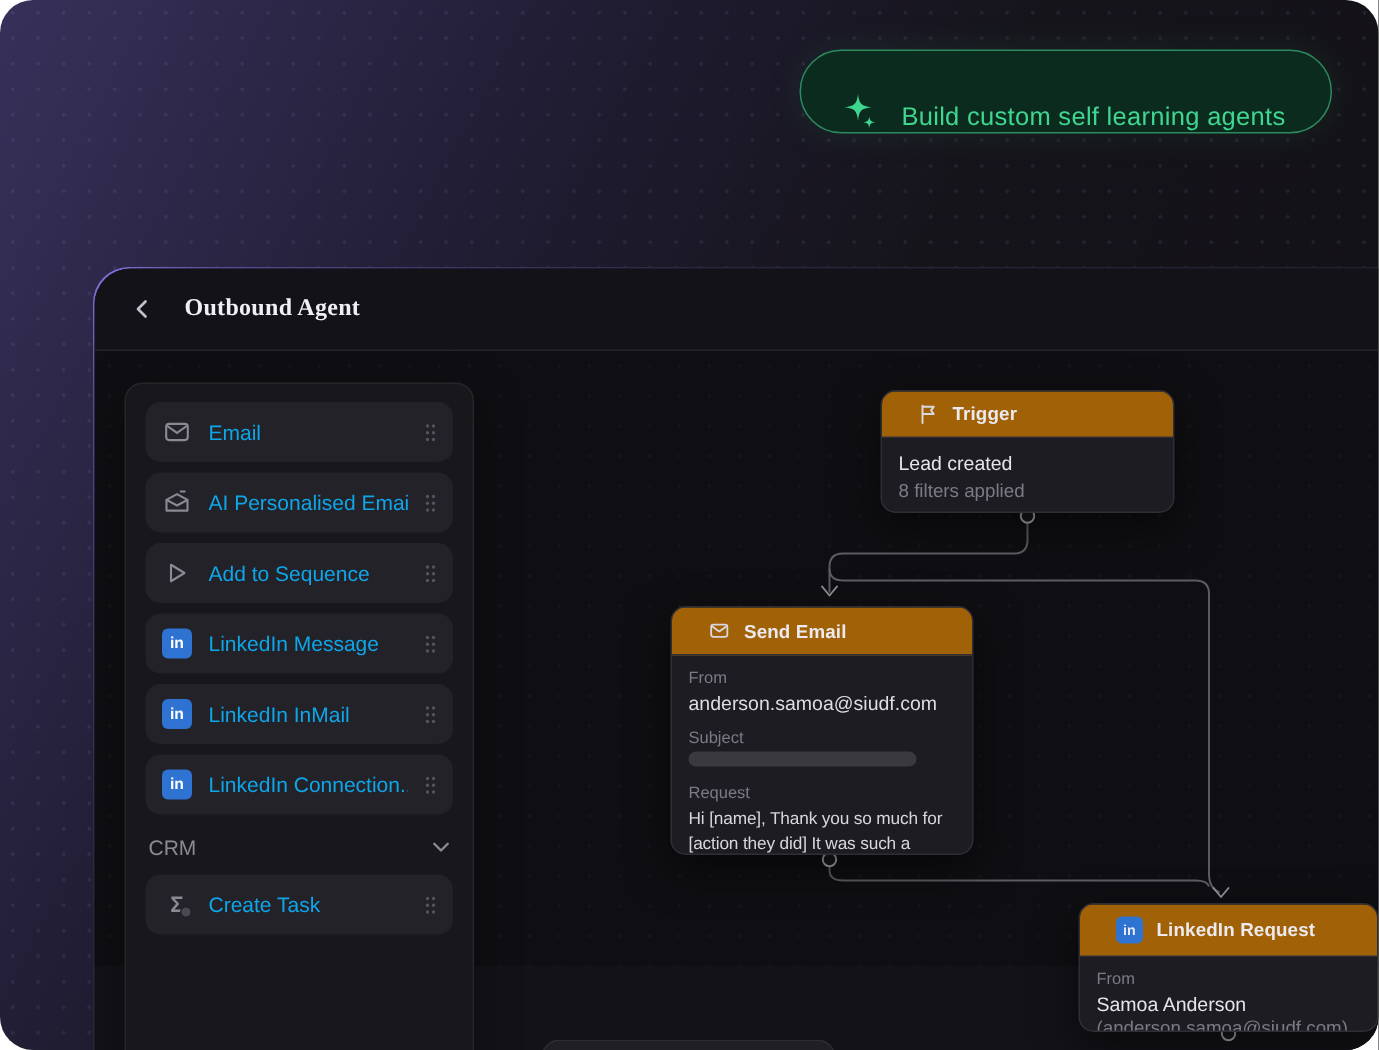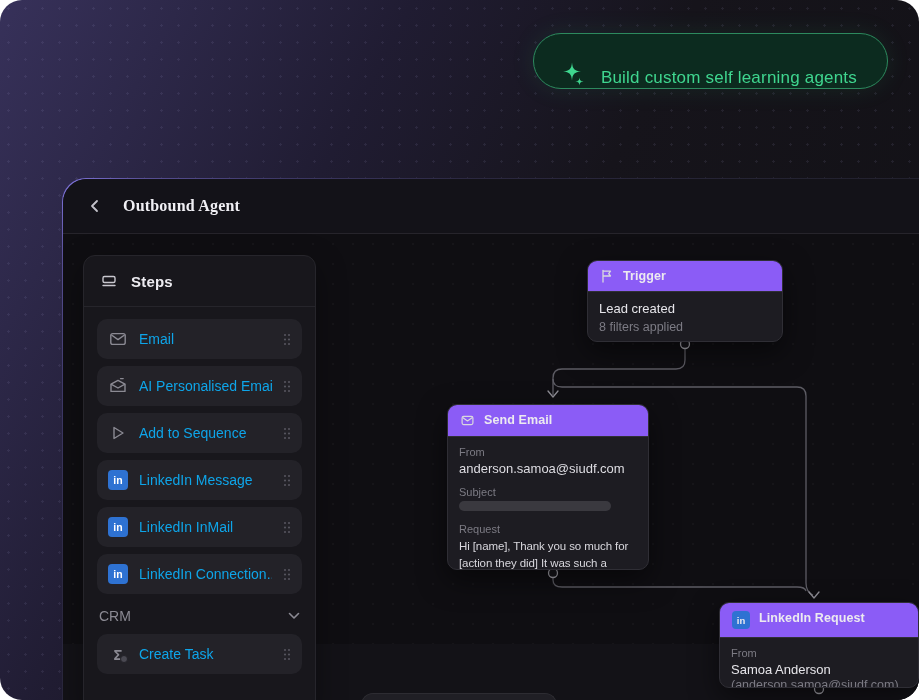--- a/index.html
+++ b/index.html
@@ -45,21 +45,21 @@
         font-size:10.5px; display:flex; align-items:center; justify-content:center; letter-spacing:0; flex:0 0 auto; }
   .sigma-wrap{ position:relative; width:20px; height:20px; flex:0 0 auto; color:#8b8a93; font-size:15px;
         font-weight:600; display:flex; align-items:center; justify-content:center; }
   .sigma-dot{ position:absolute; right:0; bottom:1px; width:8px; height:8px; border-radius:50%;
         background:#4a4952; border:1.5px solid #232228; }
   .crm-row{ margin-top:8px; }
 
   
   .node{ position:absolute; border-radius:10px; border:1px solid #2f2e35; background:#1d1c22;
         box-shadow:0 10px 28px rgba(0,0,0,0.5); overflow:hidden; }
-  .node-head{ display:flex; align-items:flex-start; gap:9px; padding:8px 12px; background:#8b5cf6;
+  .node-head{ display:flex; align-items:center; gap:9px; padding:8px 24px; background:#a16207;
         border-bottom:1px solid #302f36; }
   .node-head span{ color:#eceaf0; font-size:12.5px; font-weight:700; letter-spacing:0.1px; }
   .node-body{ padding:9px 11px 11px 11px; }
   .nb-main{ color:#e6e5ea; font-size:13px; margin-bottom:4px; }
   .nb-sub{ color:#7c7b84; font-size:12.5px; }
   .fld-label{ color:#7c7b84; font-size:11px; margin-bottom:3px; }
   .fld-value{ color:#dedde3; font-size:13px; margin-bottom:10px; }
   .subject-bar{ width:152px; height:10px; border-radius:5px; background:#3a393f; margin:2px 0 12px 0; }
   .msg{ color:#d8d7dd; font-size:11.5px; line-height:1.45; white-space:pre-line; letter-spacing:-0.1px; }
   .li-badge.sm{ width:18px; height:18px; font-size:9.5px; }
@@ -103,27 +103,20 @@
           <path d="M485 157 L490 163 L495 157" fill="none" stroke="#8f8e96" stroke-width="1.3" stroke-linecap="round" stroke-linejoin="round"></path>
           <path d="M490 145 Q490 153 499 153 L734 153 Q743 153 743 162 L743 349 Q743 358 750 361" fill="none" stroke="#5d5c64" stroke-width="1.3"></path>
           <path d="M490 344 L490 346 Q490 353 499 353 L734 353 Q742 353 743 357" fill="none" stroke="#5d5c64" stroke-width="1.3"></path>
           <path d="M746 358 L751 364 L756 358" fill="none" stroke="#8f8e96" stroke-width="1.3" stroke-linecap="round" stroke-linejoin="round"></path>
           <circle cx="622" cy="110" r="4.5" fill="#17161b" stroke="#a7a6ae" stroke-width="1.3"></circle>
           <circle cx="490" cy="339" r="4.5" fill="#17161b" stroke="#a7a6ae" stroke-width="1.3"></circle>
           <circle cx="756" cy="455" r="4.5" fill="#17161b" stroke="#a7a6ae" stroke-width="1.3"></circle>
         </svg>
 
         <aside class="sidebar">
-          <div class="sidebar-head">
-            <svg class="icon" width="18" height="18" viewBox="0 0 18 18">
-              <rect x="3" y="4.5" width="12" height="6" rx="1.5" fill="none" stroke="#c9c8cf" stroke-width="1.4"></rect>
-              <line x1="3" y1="13.5" x2="15" y2="13.5" stroke="#c9c8cf" stroke-width="1.4" stroke-linecap="round"></line>
-            </svg>
-            <span>Steps</span>
-          </div>
           <div class="side-content">
 
 
             <div class="step-item">
               <svg class="icon" width="20" height="20" viewBox="0 0 20 20">
                 <rect x="2.8" y="4.6" width="14.4" height="10.8" rx="2" fill="none" stroke="#8b8a93" stroke-width="1.4"></rect>
                 <path d="M3.5 6 L10 10.6 L16.5 6" fill="none" stroke="#8b8a93" stroke-width="1.4" stroke-linejoin="round"></path>
               </svg>
               <span class="sl">Email</span>
               <svg class="icon" width="8" height="13" viewBox="0 0 8 13">

